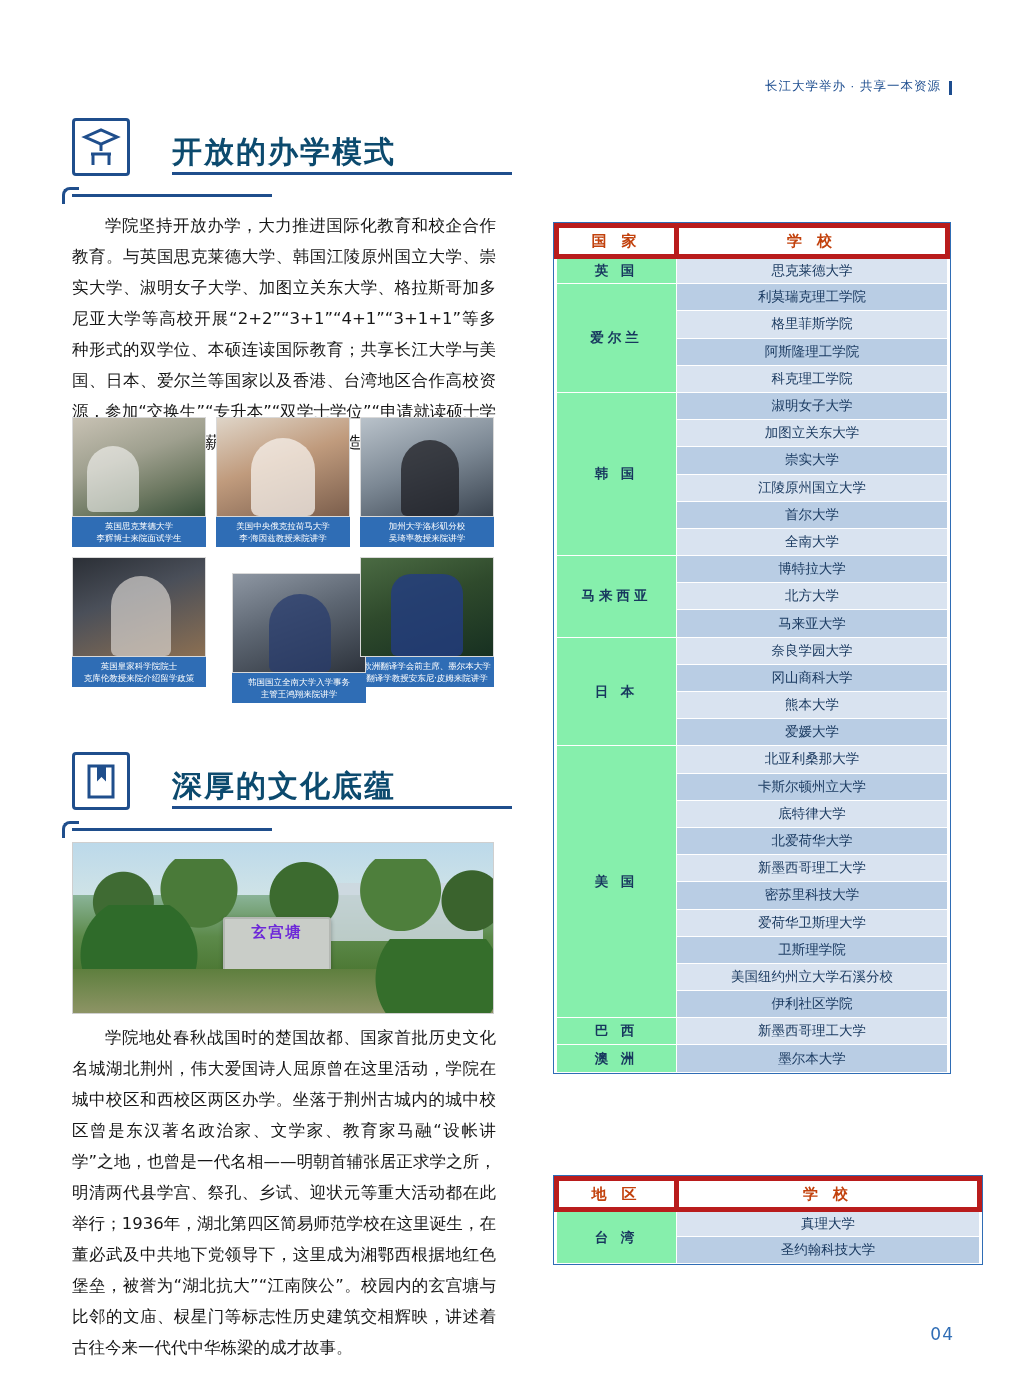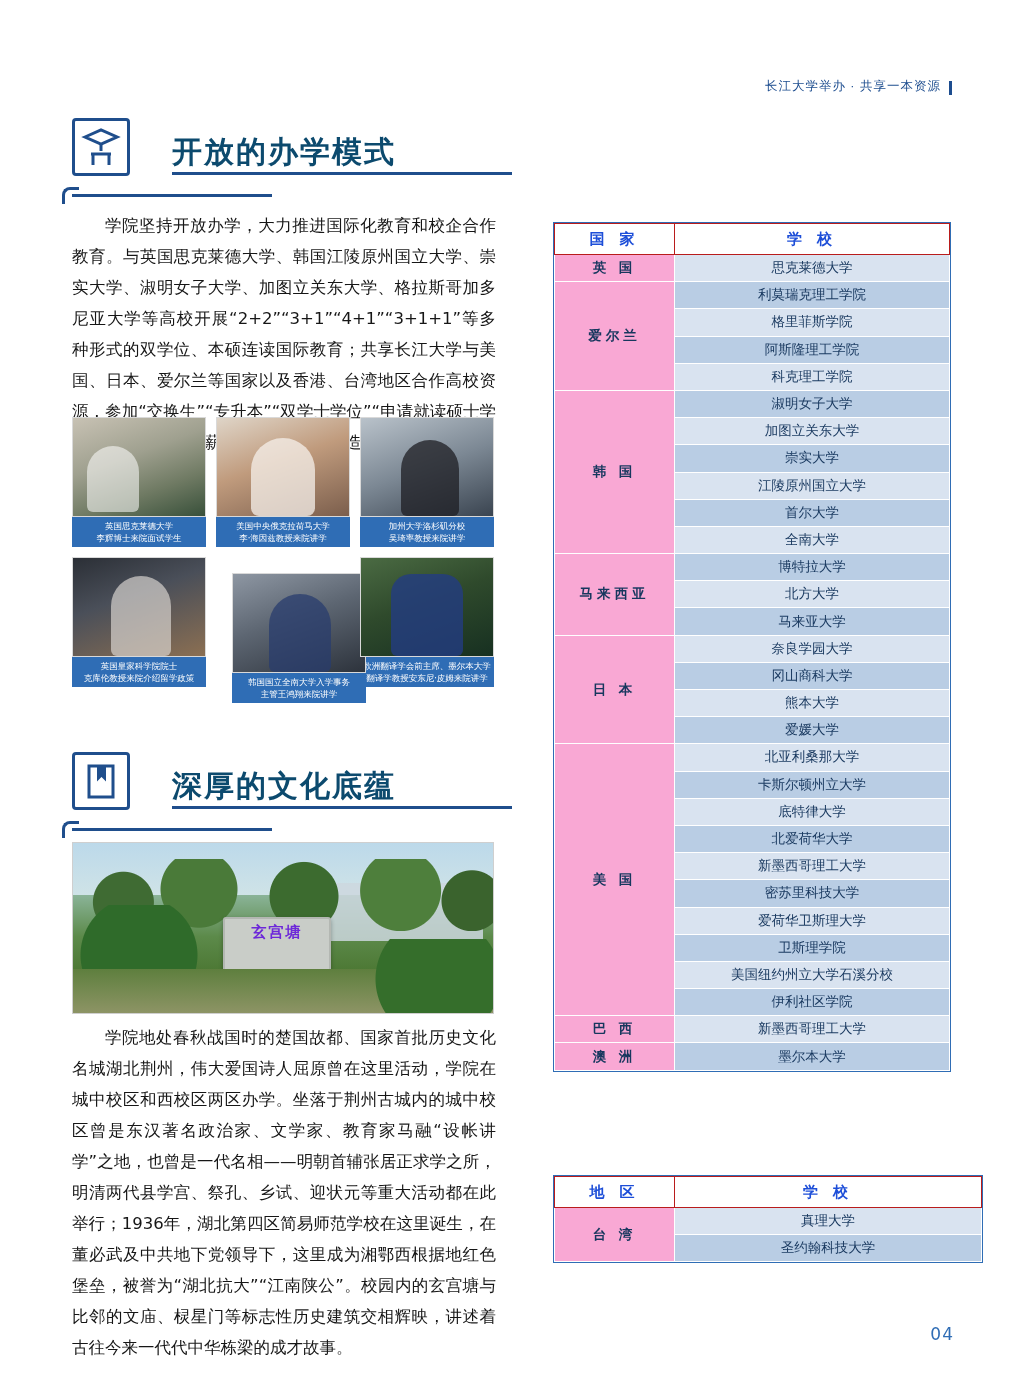--- a/index.html
+++ b/index.html
@@ -112,29 +112,29 @@
   .cp-bush2{position:absolute;left:300px;top:96px;width:130px;height:80px;background:radial-gradient(circle at 50% 50%, #356e2b 0 62px, transparent 63px);}
   .cp-ground{position:absolute;left:0;bottom:0;width:100%;height:44px;background:linear-gradient(180deg,#5e7f3e,#8d9465);}
   .cp-bldg{position:absolute;left:250px;top:40px;width:160px;height:58px;background:rgba(205,215,222,.85);}
 
   
   table.tbl {
     position:absolute; border-collapse:collapse;
     font-family:"DejaVu Sans", sans-serif;
   }
   table.tbl th {
-    background:#ffffff; color:#1d4ed8; font-size:15px; font-weight:bold;
-    letter-spacing:5px; border:1px solid #b91c1c; height:31px;
+    background:#ffffff; color:#c2410c; font-size:15px; font-weight:bold;
+    letter-spacing:5px; border:5px solid #b91c1c; height:31px;
   }
   table.tbl td {
     border:1px solid #ffffff;
     font-size:13.5px; text-align:center; height:27.2px; color:#17375e;
   }
   td.cat {
-    background:#f9a8d4; color:#ffffff; font-size:14.5px; font-weight:bold;
+    background:#86efac; color:#ffffff; font-size:14.5px; font-weight:bold;
     letter-spacing:4px; border:1px solid #ffffff;
   }
   td.r0 { background:#d9e3f0; }
   td.r1 { background:#b9cde4; }
   .tbl-wrap-1 { position:absolute; left:553px; top:222px; width:398px; }
   .tbl-wrap-2 { position:absolute; left:553px; top:1175px; width:430px; }
   .tbl-outer { border:1px solid #2f6db5; }
 
   .pagenum {
     position:absolute; right:70px; bottom:55px;

